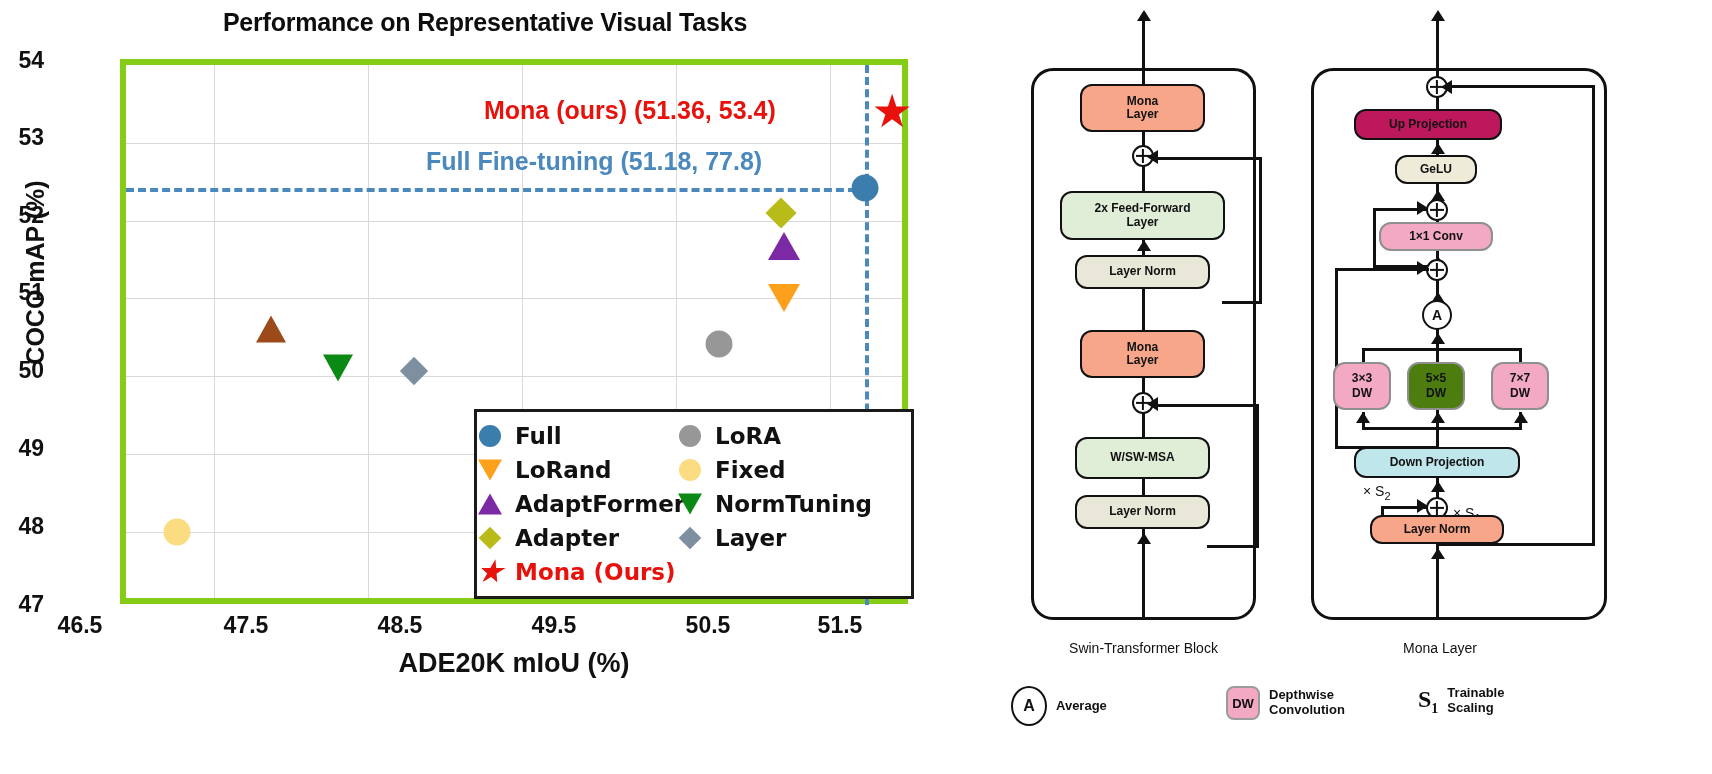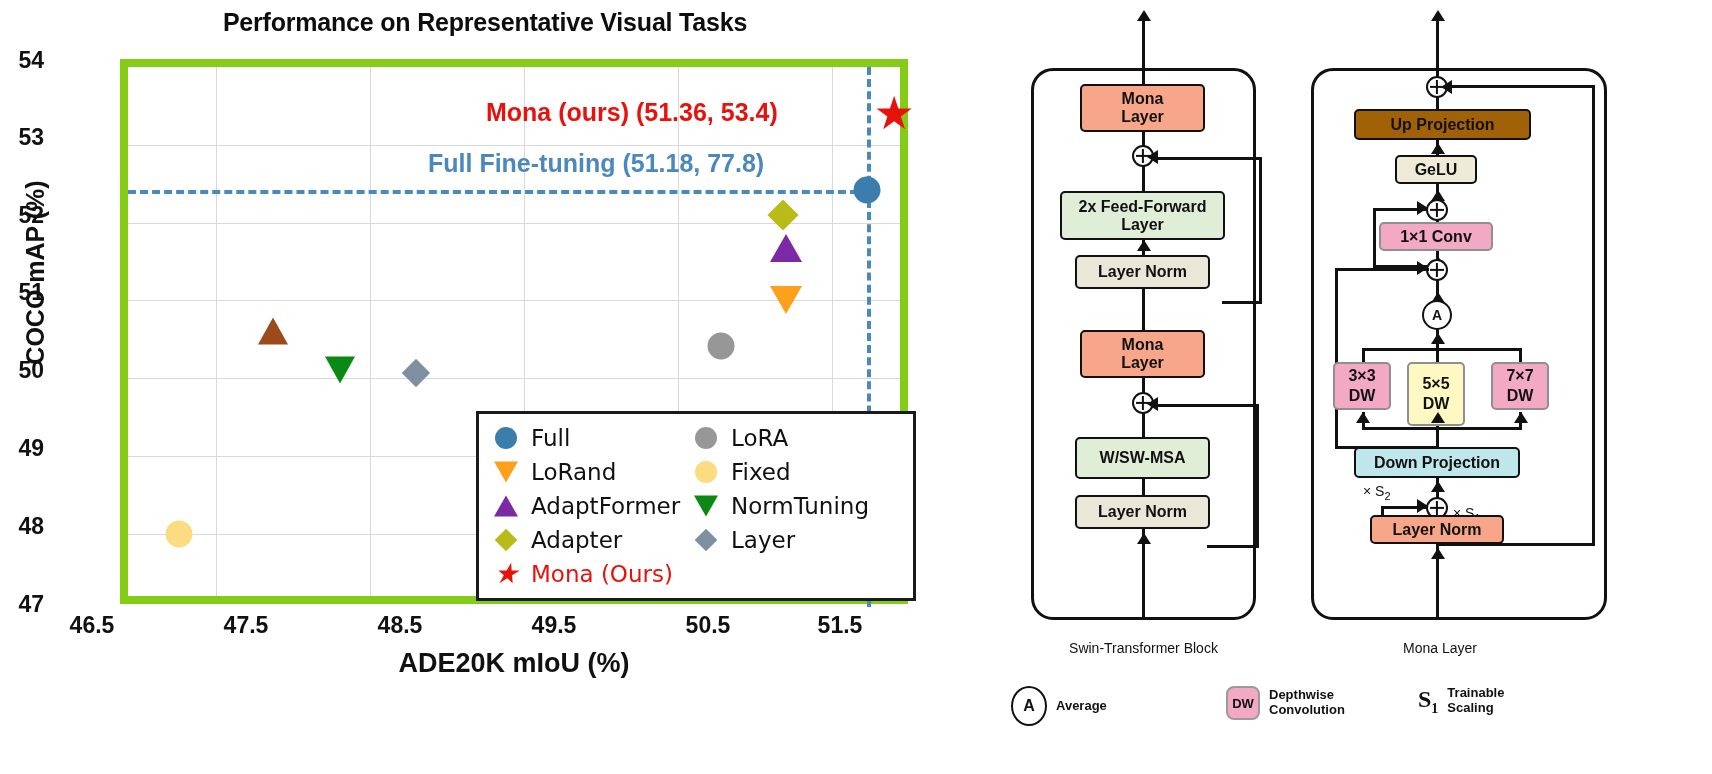--- a/index.html
+++ b/index.html
@@ -7,21 +7,21 @@
   .root{position:relative;width:1712px;height:774px;}
 
   
   .chart-panel{position:absolute;left:0;top:0;width:960px;height:774px;}
   .chart-title{
     position:absolute;left:90px;top:8px;width:790px;text-align:center;
     font-size:25px;font-weight:bold;color:#0d0d0d;letter-spacing:-0.2px;
   }
   .plot-area{
     position:absolute;left:120px;top:59px;width:788px;height:545px;
-    background:#ffffff;border:8px solid #84cc16;box-sizing:border-box;
+    background:#ffffff;border:6px solid #84cc16;box-sizing:border-box;
   }
   .gridline-h{position:absolute;left:0;width:100%;height:1px;background:#d9d9d9;}
   .gridline-v{position:absolute;top:0;height:100%;width:1px;background:#d9d9d9;}
 
   .ytick{position:absolute;right:916px;width:70px;text-align:right;font-size:23px;font-weight:bold;color:#111;}
   .ytick span{display:block;transform:translateY(-50%);}
   .xtick{position:absolute;top:612px;width:120px;text-align:center;font-size:23px;font-weight:bold;color:#111;}
 
   .ylabel{
     position:absolute;left:-165px;top:258px;width:400px;text-align:center;
@@ -48,33 +48,33 @@
   .m-tri-dn{width:0;height:0;background:transparent!important;}
   .m-diamond{transform:translate(-50%,-50%) rotate(45deg);}
   .star{position:absolute;transform:translate(-50%,-50%);line-height:1;}
 
   
   .legend{
     position:absolute;left:348px;top:344px;width:440px;height:190px;
     background:#fff;border:3px solid #1a1a1a;box-sizing:border-box;
     padding:7px 0 0 0;
   }
-  .legend-grid{display:grid;grid-template-columns:200px 220px;grid-auto-rows:34px;padding-left:14px;}
+  .legend-grid{display:grid;grid-template-columns:200px 220px;grid-auto-rows:34px;padding-left:0;font-weight:bold;}
   .leg-item{display:flex;align-items:center;gap:12px;}
   .leg-label{font-size:23px;color:#111;font-family:"DejaVu Sans",sans-serif;white-space:nowrap;}
   .leg-label.red{color:#e8120c;}
   .leg-mark{width:26px;height:26px;position:relative;flex:0 0 26px;}
   .leg-mark > i{position:absolute;left:50%;top:50%;transform:translate(-50%,-50%);display:block;}
 
   
   .diagram{position:absolute;left:975px;top:0;width:737px;height:774px;}
   .blk{
-    position:absolute;box-sizing:border-box;border:2.5px solid #111;border-radius:5px;
+    position:absolute;box-sizing:border-box;border:2.5px solid #111;border-radius:12px;
     display:flex;align-items:center;justify-content:center;text-align:center;
-    font-size:16px;font-weight:bold;color:#111;line-height:1.12;
+    font-size:12px;font-weight:bold;color:#111;line-height:1.12;
     font-family:"Liberation Sans",sans-serif;
   }
   .outer{position:absolute;box-sizing:border-box;border:3px solid #111;border-radius:22px;background:transparent;}
   .ln{position:absolute;background:#111;}
   .ln-v{width:3px;}
   .ln-h{height:3px;}
   .arrow-up{position:absolute;width:0;height:0;border-left:7px solid transparent;border-right:7px solid transparent;border-bottom:11px solid #111;}
   .arrow-right{position:absolute;width:0;height:0;border-top:7px solid transparent;border-bottom:7px solid transparent;border-left:11px solid #111;}
   .arrow-left{position:absolute;width:0;height:0;border-top:7px solid transparent;border-bottom:7px solid transparent;border-right:11px solid #111;}
   .plus{
@@ -128,21 +128,21 @@
     <div class="ytick" style="top:215px;">
         <span>52</span>
       </div>
     <div class="ytick" style="top:137px;">
         <span>53</span>
       </div>
     <div class="ytick" style="top:60px;">
         <span>54</span>
       </div>
 
-    <div class="xtick" style="left:32px;">46.5</div>
+    <div class="xtick" style="left:20px;">46.5</div>
     <div class="xtick" style="left:186px;">47.5</div>
     <div class="xtick" style="left:340px;">48.5</div>
     <div class="xtick" style="left:494px;">49.5</div>
     <div class="xtick" style="left:648px;">50.5</div>
     <div class="xtick" style="left:780px;">51.5</div>
 
     <div class="ylabel">COCO mAP (%)</div>
     <div class="xlabel">ADE20K mIoU (%)</div>
 
     <div class="plot-area">
@@ -288,21 +288,21 @@
 
     <div class="ln ln-v" style="left:461px;top:20px;height:600px;"></div>
     <div class="arrow-up" style="left:455.5px;top:10px;"></div>
 
     <div class="plus" style="left:451px;top:76px;"></div>
     <div class="ln ln-h" style="left:474px;top:85px;width:146px;"></div>
     <div class="arrow-left" style="left:466px;top:80px;"></div>
     <div class="ln ln-v" style="left:617px;top:85px;height:460px;"></div>
     <div class="ln ln-h" style="left:462px;top:543px;width:158px;"></div>
 
-    <div class="blk" style="left:379px;top:109px;width:177px;height:31px;background:#a16207;">Up Projection</div>
+    <div class="blk" style="left:379px;top:109px;width:148px;height:31px;background:#be185d;">Up Projection</div>
     <div class="arrow-up" style="left:455.5px;top:143px;"></div>
 
     <div class="blk" style="left:420px;top:155px;width:82px;height:29px;background:#eeecd9;">GeLU</div>
     <div class="arrow-up" style="left:455.5px;top:190px;"></div>
 
     <div class="plus" style="left:451px;top:199px;"></div>
     <div class="ln ln-h" style="left:400px;top:208px;width:52px;"></div>
     <div class="arrow-right" style="left:442px;top:201px;"></div>
     <div class="ln ln-v" style="left:398px;top:208px;height:60px;"></div>
     <div class="ln ln-h" style="left:398px;top:265px;width:62px;"></div>
@@ -320,21 +320,21 @@
     <div class="avg" style="left:447px;top:300px;">A</div>
     <div class="arrow-up" style="left:455.5px;top:333px;"></div>
 
     <div class="ln ln-h" style="left:387px;top:348px;width:160px;"></div>
     <div class="ln ln-v" style="left:387px;top:348px;height:14px;"></div>
     <div class="ln ln-v" style="left:544px;top:348px;height:14px;"></div>
 
     <div class="blk" style="left:358px;top:362px;width:58px;height:48px;background:#f3a8c3;border-color:#8f8f8f;line-height:1.25;">
       <span><span>3×3</span><br><span>DW</span></span>
     </div>
-    <div class="blk" style="left:432px;top:362px;width:58px;height:64px;background:#fef9c3;border-color:#8f8f8f;line-height:1.25;align-items:center;">
+    <div class="blk" style="left:432px;top:362px;width:58px;height:48px;background:#4d7c0f;border-color:#8f8f8f;line-height:1.25;align-items:center;">
       <span><span>5×5</span><br><span>DW</span></span>
     </div>
     <div class="blk" style="left:516px;top:362px;width:58px;height:48px;background:#f3a8c3;border-color:#8f8f8f;line-height:1.25;">
       <span><span>7×7</span><br><span>DW</span></span>
     </div>
 
     <div class="arrow-up" style="left:381px;top:412px;"></div>
     <div class="arrow-up" style="left:455.5px;top:412px;"></div>
     <div class="arrow-up" style="left:539px;top:412px;"></div>
 

